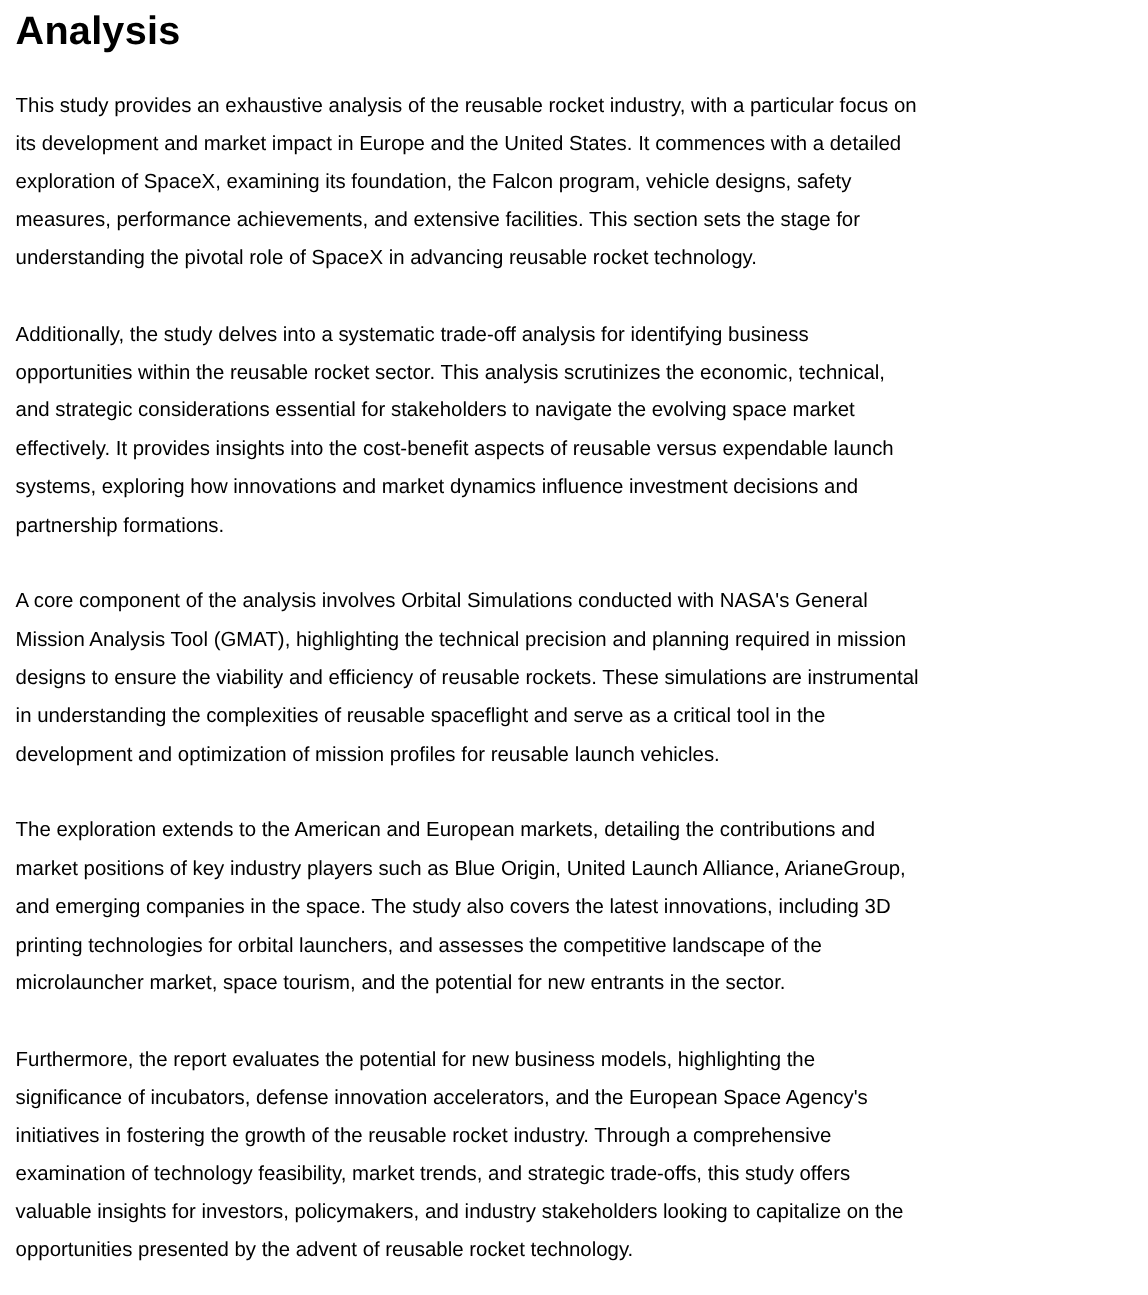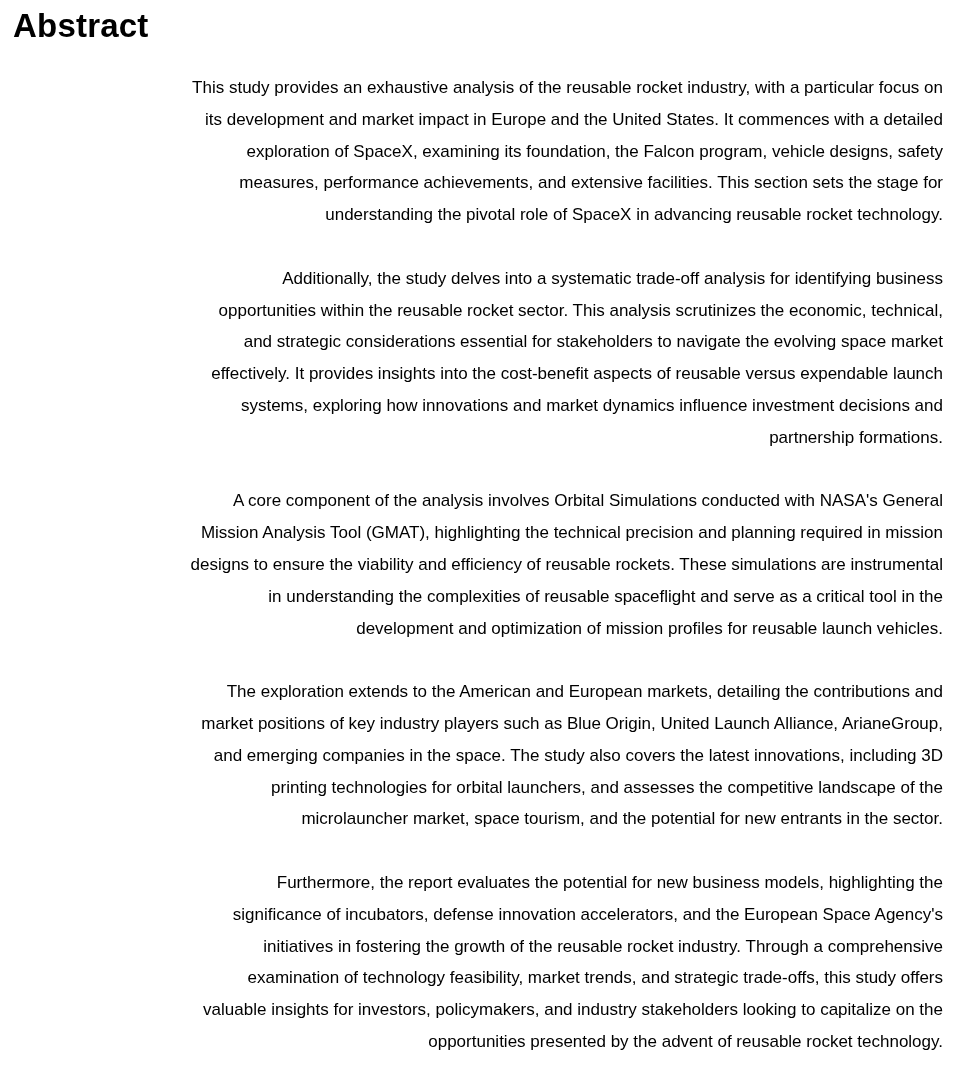--- a/index.html
+++ b/index.html
@@ -25,31 +25,30 @@
     color: #000000;
     letter-spacing: 0.2px;
   }
   .para {
     font-size: 17px;
     font-weight: 400;
     line-height: 31.8px;
     margin: 0 0 31.8px 0;
     color: #000000;
     white-space: pre-line; 
-    text-align: right;
   }
   .para:last-child {
     margin-bottom: 12px;
   }
 </style>
 </head>
 <body>
 
 <div class="page">
-  <h1 class="doc-title">Abstract</h1>
+  <h1 class="doc-title">Analysis</h1>
 
   <p class="para">This study provides an exhaustive analysis of the reusable rocket industry, with a particular focus on
 its development and market impact in Europe and the United States. It commences with a detailed
 exploration of SpaceX, examining its foundation, the Falcon program, vehicle designs, safety
 measures, performance achievements, and extensive facilities. This section sets the stage for
 understanding the pivotal role of SpaceX in advancing reusable rocket technology.</p>
 
   <p class="para">Additionally, the study delves into a systematic trade-off analysis for identifying business
 opportunities within the reusable rocket sector. This analysis scrutinizes the economic, technical,
 and strategic considerations essential for stakeholders to navigate the evolving space market

